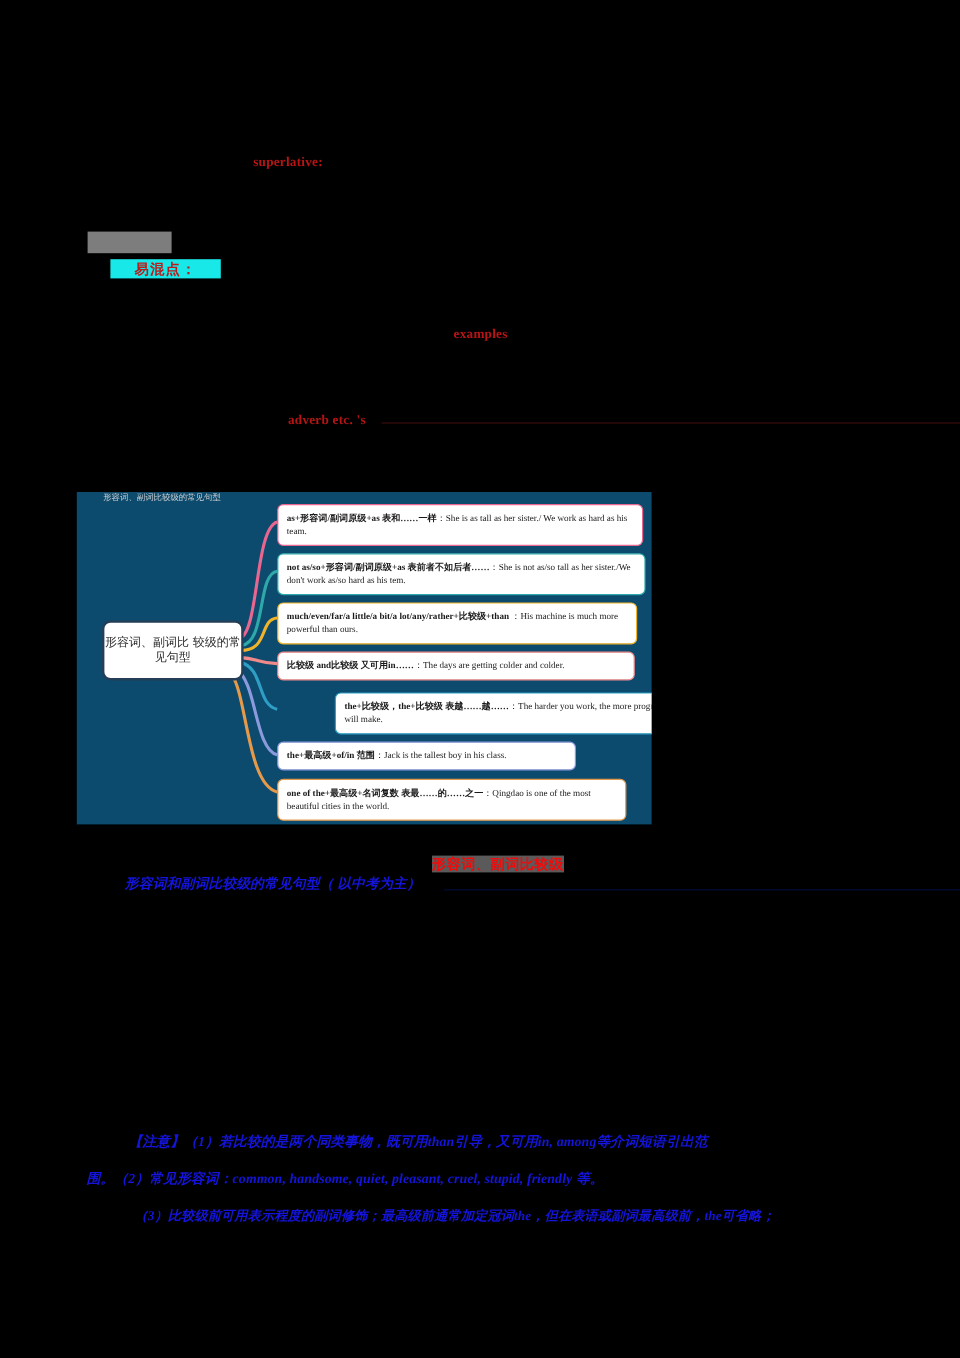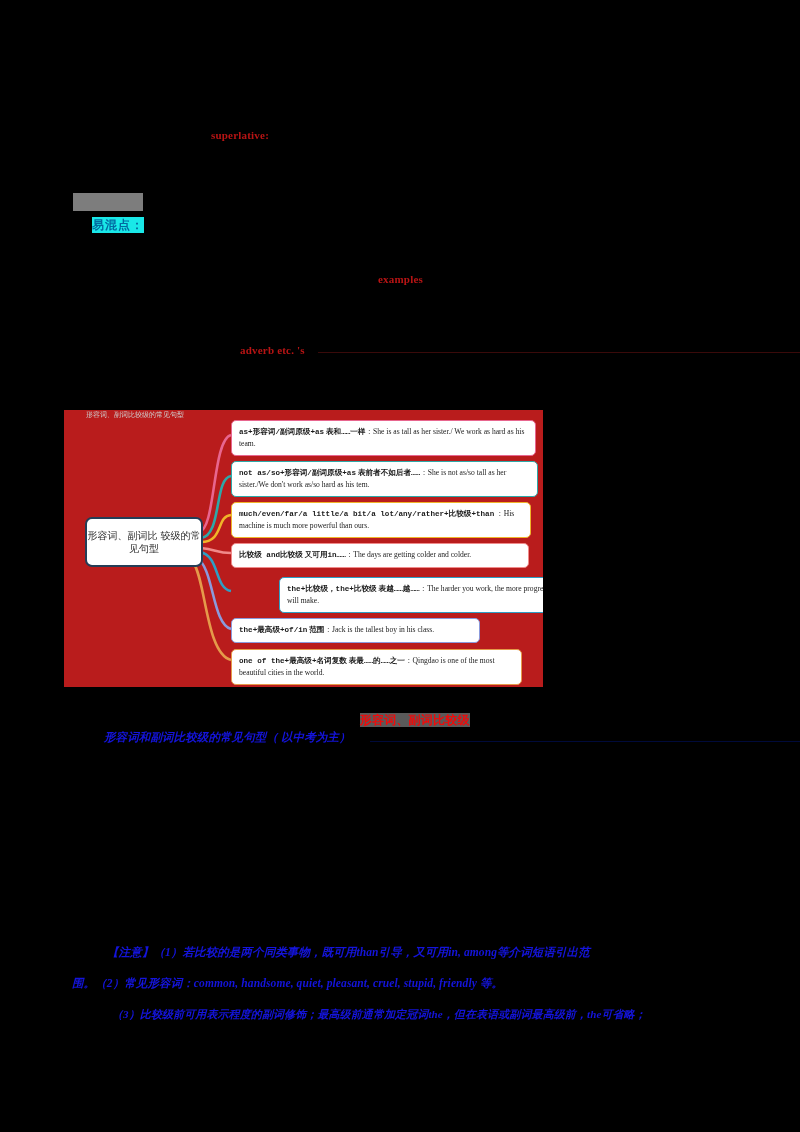--- a/index.html
+++ b/index.html
@@ -18,35 +18,35 @@
   
   .red{color:#b81414;font-weight:bold;font-size:11px;letter-spacing:.2px;}
   .red-bright{color:#f00a0a;font-weight:bold;font-size:12px;letter-spacing:.2px;}
   .red-bright .hl{background:#5a5a5a;}
 
   
   .blue{color:#1414dc;font-weight:bold;font-size:11.5px;letter-spacing:.1px;font-style:italic;}
 
   
   .cyan-hl{
-    background:#19e8e8;color:#0369a1;font-weight:bold;
+    background:#19e8e8;color:#b91c1c;font-weight:bold;
     font-family:"DejaVu Sans", sans-serif;font-size:12px;
-    padding:1px 0;letter-spacing:1px;
+    padding:1px 20px;letter-spacing:1px;
   }
   .cyan-shadow{
     position:absolute;background:#7d7d7d;
   }
 
   
   .rule{position:absolute;height:1px;}
 
   
   .mindmap{
     position:absolute;left:64px;top:410px;width:479px;height:277px;
-    background:#b91c1c;overflow:hidden;
+    background:#0c4a6e;overflow:hidden;
   }
   .mm-title{
     position:absolute;left:22px;top:0px;font-size:7px;color:#cfcfcf;
     font-family:"DejaVu Sans", sans-serif;white-space:pre;
   }
   .mm-center{
     position:absolute;left:21px;top:107px;width:114px;height:46px;
     border:2px solid #243e57;border-radius:7px;background:#fff;
     display:flex;align-items:center;justify-content:center;
     text-align:center;
@@ -57,21 +57,21 @@
   .mm-node{
     position:absolute;left:167px;
     border-radius:5px;background:#fff;
     padding:5px 7px 6px 7px;
     font-family:"Liberation Serif", serif;
     font-size:7.6px;color:#1a1a1a;line-height:1.45;
     box-sizing:border-box;
     z-index:2;
   }
   .mm-node b{font-weight:bold;}
-  .mm-node .cn{font-family:Liberation Mono, monospace;font-weight:bold;}
+  .mm-node .cn{font-family:Liberation Serif, serif;font-weight:bold;}
   .mm-svg{position:absolute;left:0;top:0;width:479px;height:277px;z-index:1;}
 
   .mm-n0{top:10px;  width:305px; border:1.4px solid #e8668f;}
   .mm-n1{top:51px;  width:307px; border:1.4px solid #2ea8a8;}
   .mm-n2{top:92px;  width:300px; border:1.4px solid #f0b429;}
   .mm-n3{top:133px; width:298px; border:1.4px solid #f08a8a;}
   .mm-n4{top:167px; width:302px; border:1.4px solid #2f9ec4;margin-left:48px;}
   .mm-n5{top:208px; width:249px; border:1.4px solid #8b9adc;}
   .mm-n6{top:239px; width:291px; border:1.4px solid #e59a4a;}
 </style>

